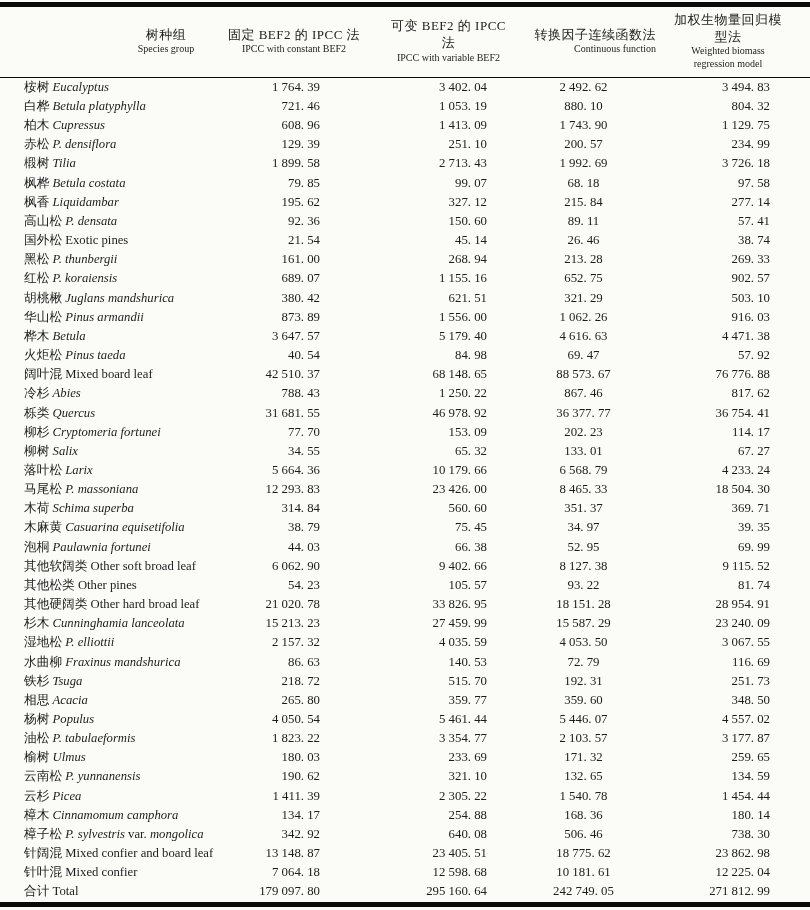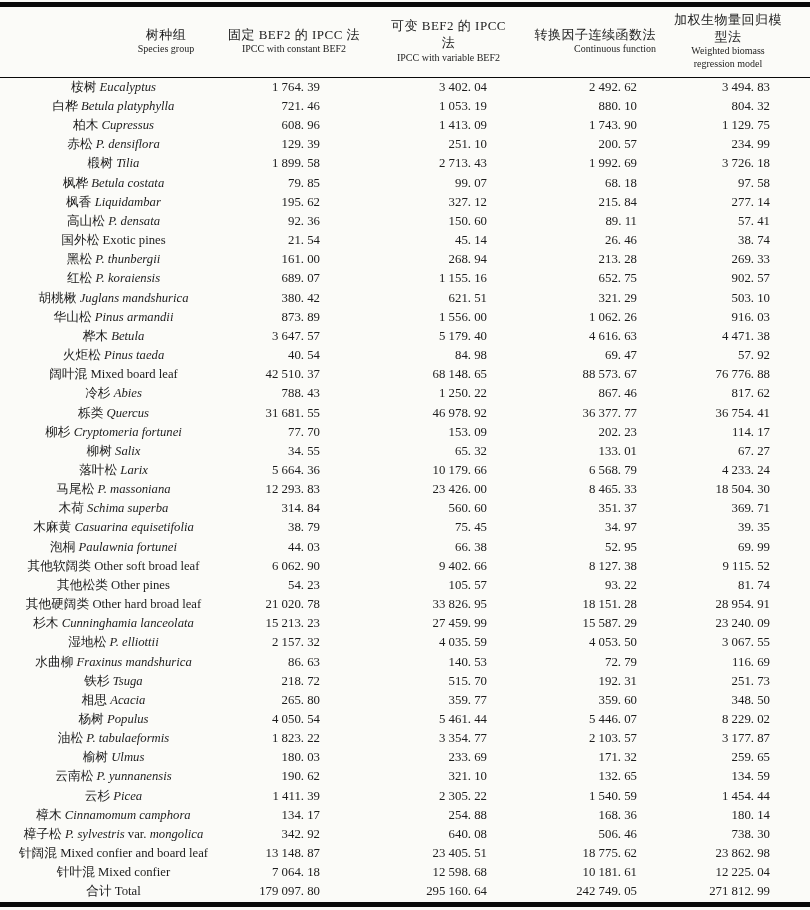--- a/index.html
+++ b/index.html
@@ -42,25 +42,25 @@
   thead th.h5 { padding-right:25px; }
 
   tbody td {
     height:19.15px;
     padding:0;
     font-size:12.7px;
     line-height:19.15px;
     white-space:nowrap;
     overflow:hidden;
   }
-  tbody td.species { text-align:center; padding-left:12px; }
+  tbody td.species { text-align:left; padding-left:24px; }
   tbody td.num { text-align:right; font-size:12.8px; }
   tbody td.v2 { padding-right:70px; }
   tbody td.v3 { padding-right:43px; }
-  tbody td.v4 { padding-right:33px; }
+  tbody td.v4 { padding-right:33px;text-align:center; }
   tbody td.v5 { padding-right:40px; }
   tbody i { font-style:italic; }
 </style>
 </head>
 <body>
 
 <div class="sheet">
   <table class="paper-table">
     <colgroup>
       <col class="c1">
@@ -323,21 +323,21 @@
           <td class="num v2">265. 80</td>
           <td class="num v3">359. 77</td>
           <td class="num v4">359. 60</td>
           <td class="num v5">348. 50</td>
         </tr>
         <tr>
           <td class="species">杨树 <i>Populus</i></td>
           <td class="num v2">4 050. 54</td>
           <td class="num v3">5 461. 44</td>
           <td class="num v4">5 446. 07</td>
-          <td class="num v5">8 229. 02</td>
+          <td class="num v5">4 557. 02</td>
         </tr>
         <tr>
           <td class="species">油松 <i>P. tabulaeformis</i></td>
           <td class="num v2">1 823. 22</td>
           <td class="num v3">3 354. 77</td>
           <td class="num v4">2 103. 57</td>
           <td class="num v5">3 177. 87</td>
         </tr>
         <tr>
           <td class="species">榆树 <i>Ulmus</i></td>
@@ -350,21 +350,21 @@
           <td class="species">云南松 <i>P. yunnanensis</i></td>
           <td class="num v2">190. 62</td>
           <td class="num v3">321. 10</td>
           <td class="num v4">132. 65</td>
           <td class="num v5">134. 59</td>
         </tr>
         <tr>
           <td class="species">云杉 <i>Picea</i></td>
           <td class="num v2">1 411. 39</td>
           <td class="num v3">2 305. 22</td>
-          <td class="num v4">1 540. 59</td>
+          <td class="num v4">1 540. 78</td>
           <td class="num v5">1 454. 44</td>
         </tr>
         <tr>
           <td class="species">樟木 <i>Cinnamomum camphora</i></td>
           <td class="num v2">134. 17</td>
           <td class="num v3">254. 88</td>
           <td class="num v4">168. 36</td>
           <td class="num v5">180. 14</td>
         </tr>
         <tr>

